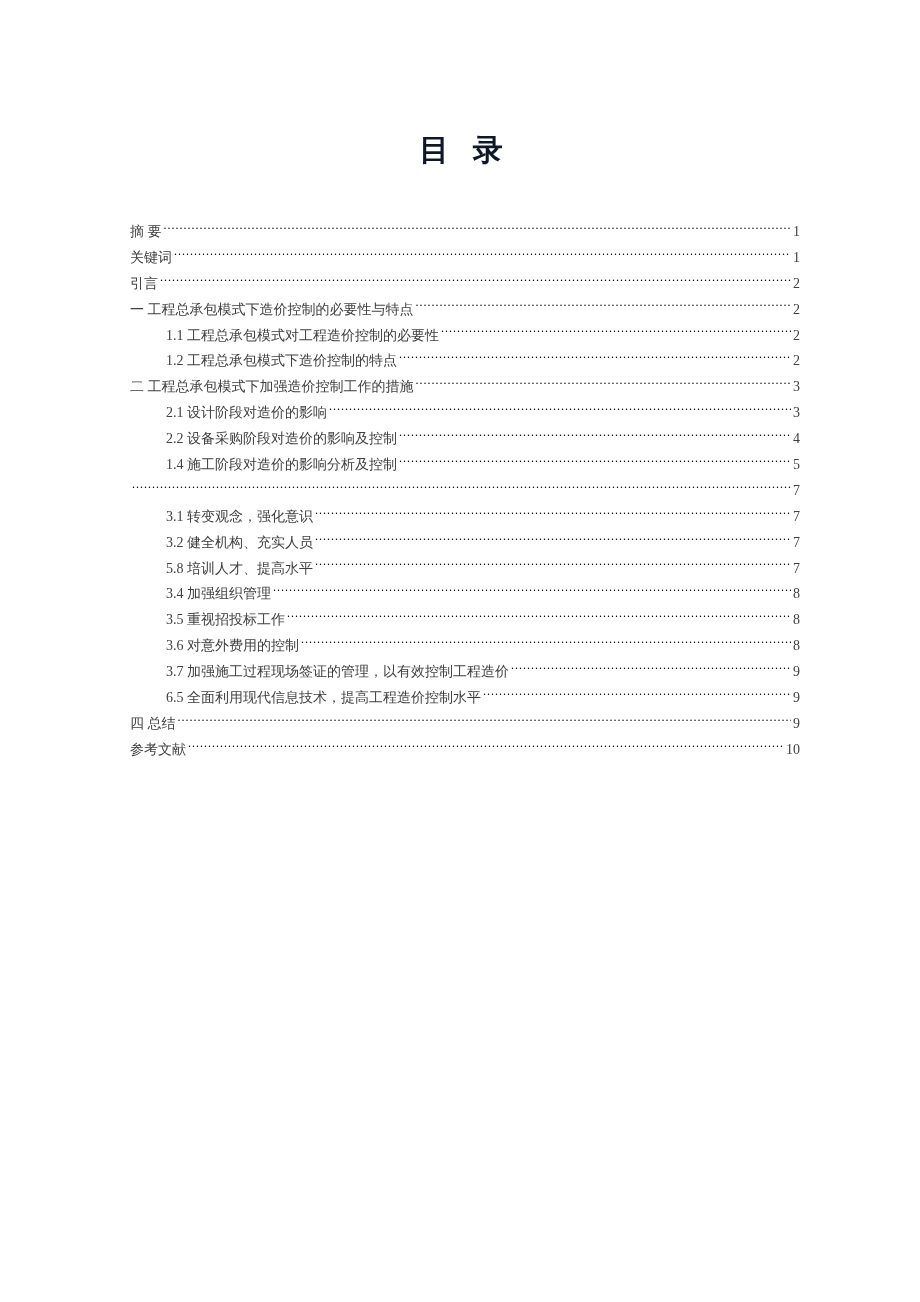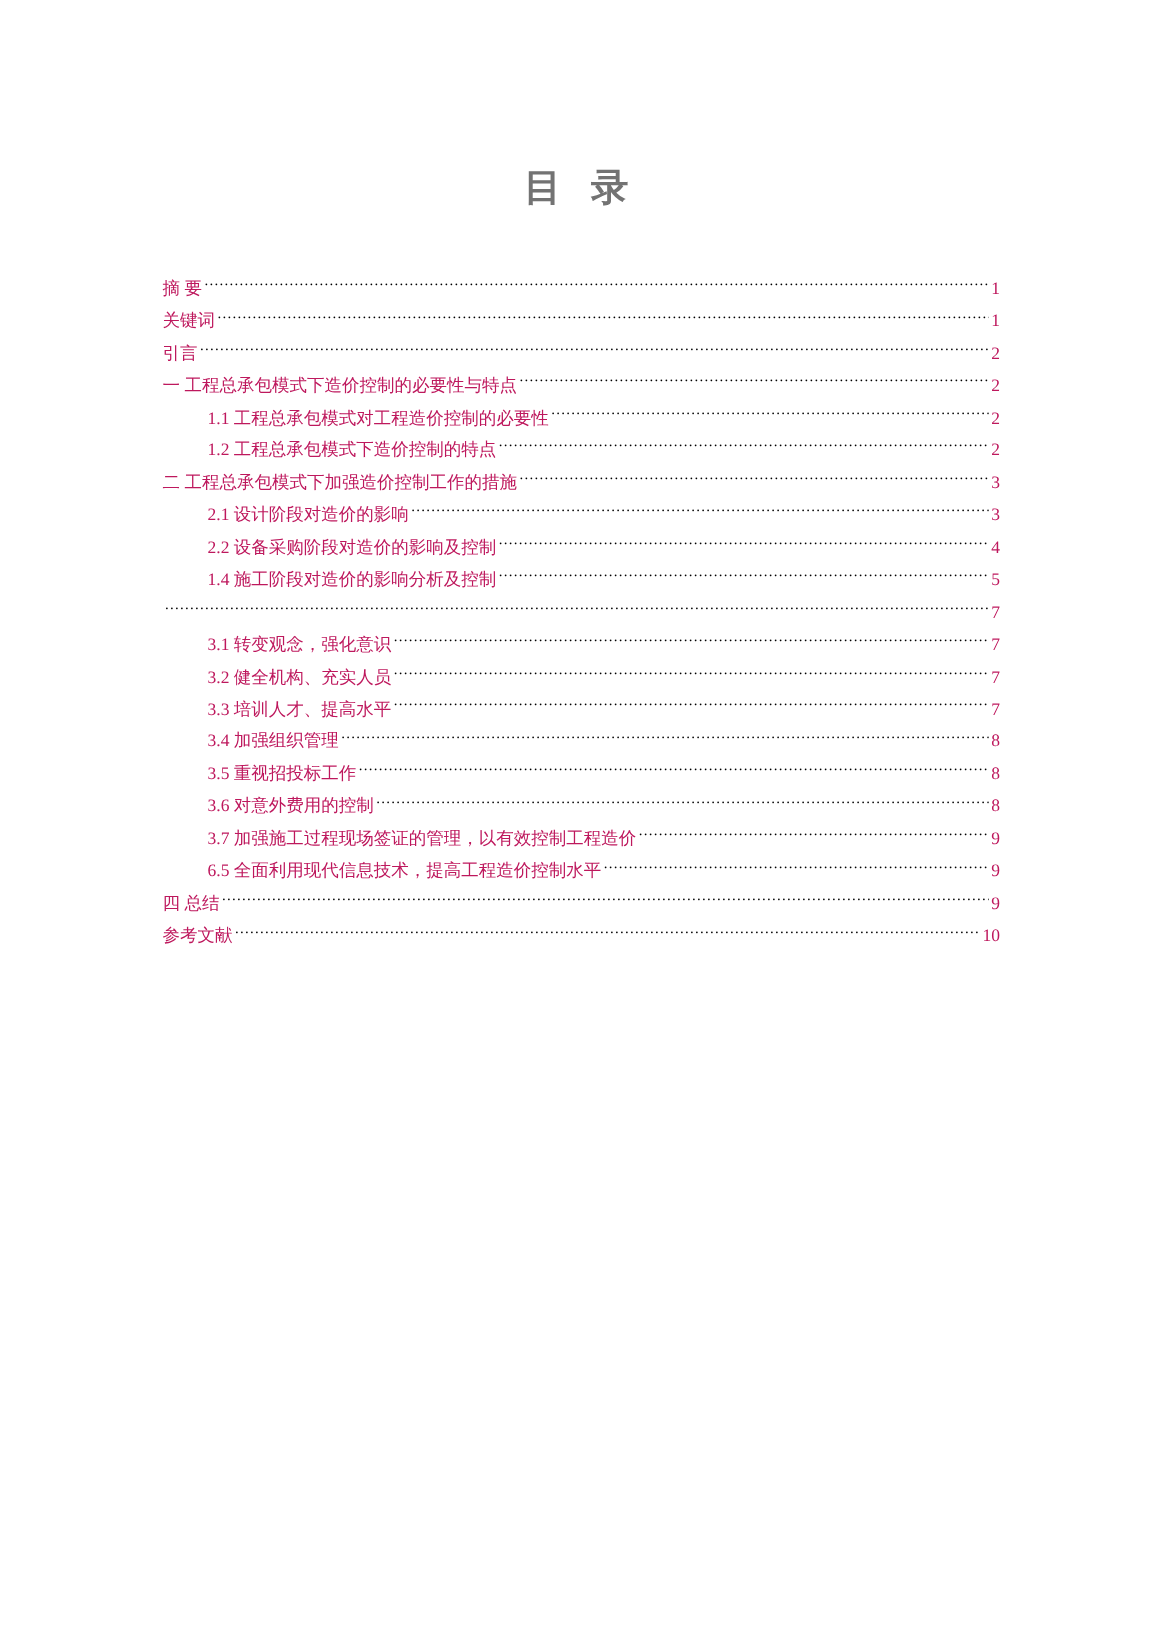--- a/index.html
+++ b/index.html
@@ -16,27 +16,27 @@
     }
     .page {
       padding: 130px 120px 0 130px;
     }
     .title {
       text-align: center;
       font-size: 30px;
       font-weight: bold;
       letter-spacing: 8px;
       margin-bottom: 48px;
-      color: #737373;
+      color: #0f172a;
     }
     .toc-line {
       display: flex;
       align-items: baseline;
       font-size: 14px;
-      color: #be185d;
+      color: #404040;
       line-height: 1.85;
       white-space: nowrap;
     }
     .toc-line.indent {
       padding-left: 36px;
     }
     .toc-label {
       flex-shrink: 0;
     }
     .toc-dots {
@@ -123,21 +123,21 @@
         <span class="toc-label">3.1  转变观念，强化意识</span>
         <span class="toc-dots"></span>
         <span class="toc-page">7</span>
       </div>
       <div class="toc-line indent">
         <span class="toc-label">3.2  健全机构、充实人员</span>
         <span class="toc-dots"></span>
         <span class="toc-page">7</span>
       </div>
       <div class="toc-line indent">
-        <span class="toc-label">3.3  培训人才、提高水平</span>
+        <span class="toc-label">5.8  培训人才、提高水平</span>
         <span class="toc-dots"></span>
         <span class="toc-page">7</span>
       </div>
       <div class="toc-line indent">
         <span class="toc-label">3.4 加强组织管理</span>
         <span class="toc-dots"></span>
         <span class="toc-page">8</span>
       </div>
       <div class="toc-line indent">
         <span class="toc-label">3.5  重视招投标工作</span>

